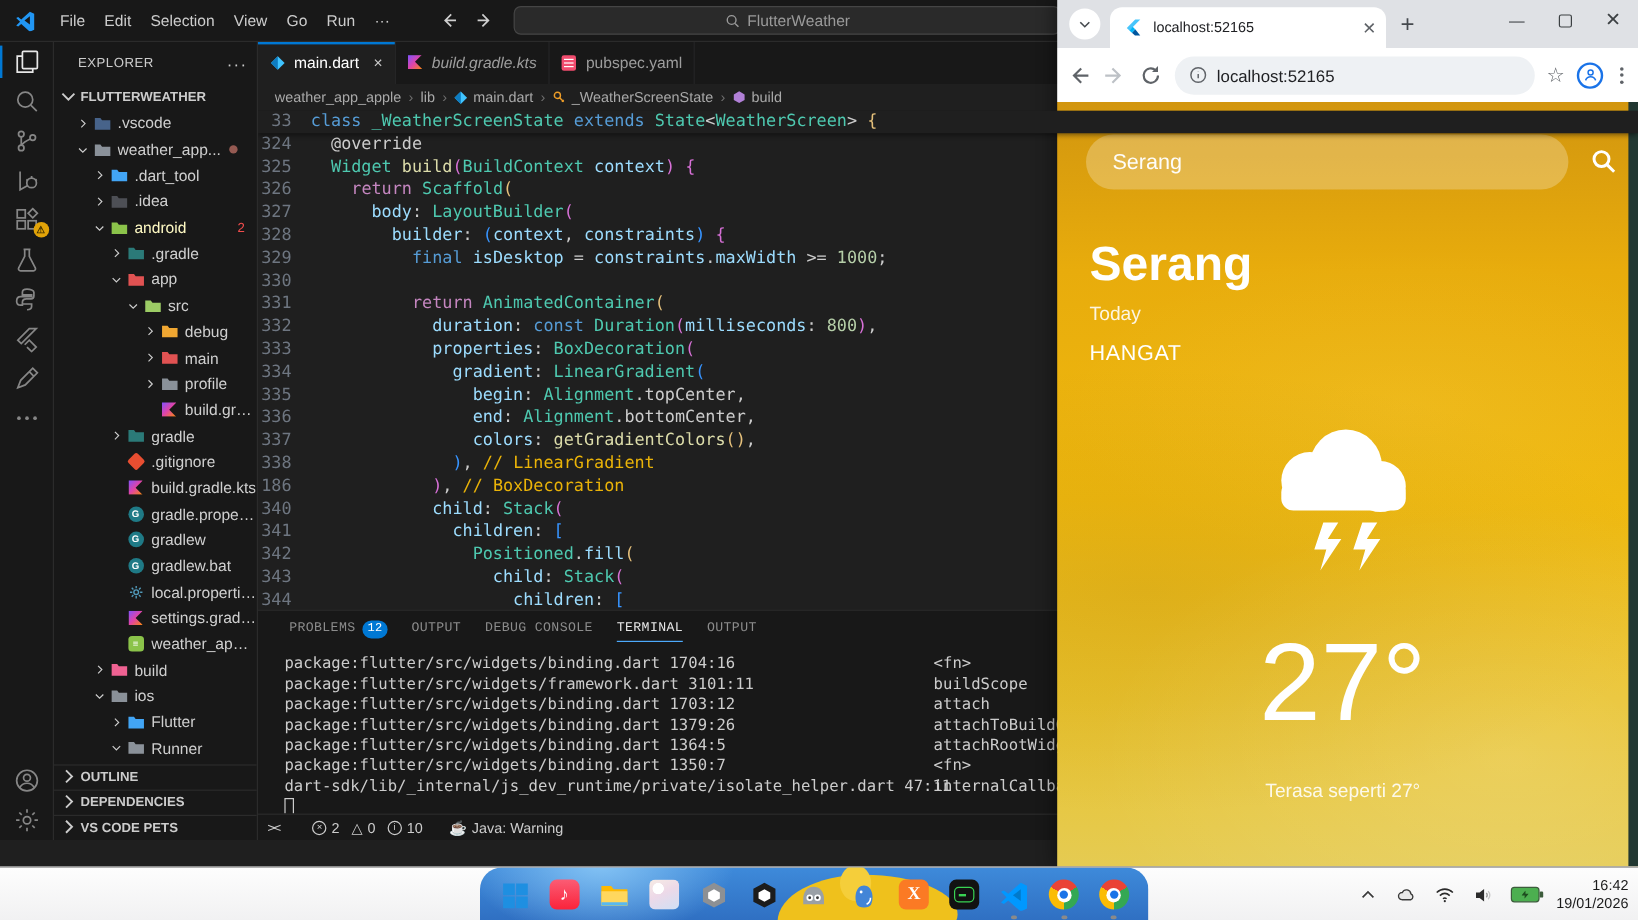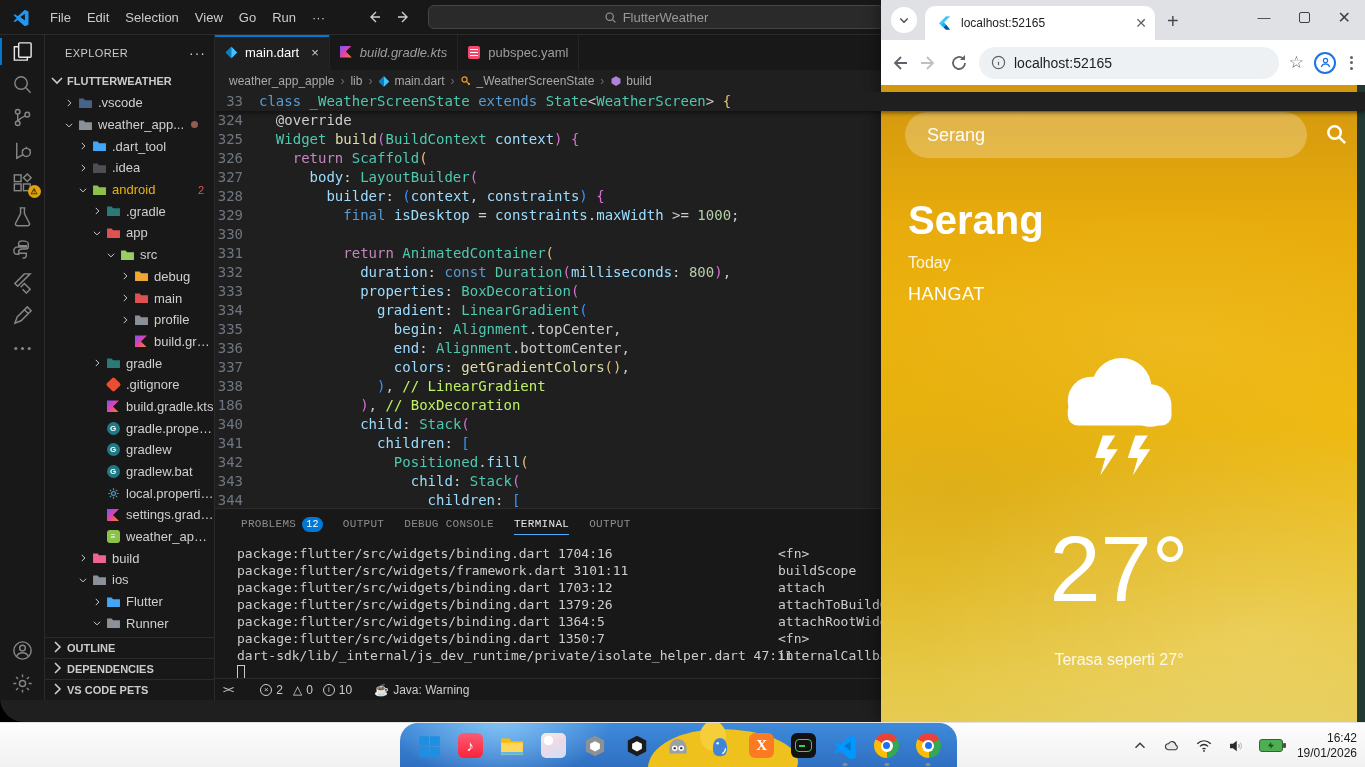--- a/index.html
+++ b/index.html
@@ -2,21 +2,21 @@
 <html><head>
 <meta charset="utf-8">
 <style>
   * { margin:0; padding:0; box-sizing:border-box; }
   html,body { width:1365px; height:767px; overflow:hidden; background:#000;
     font-family:"Liberation Sans", sans-serif; }
   .desktop { position:relative; width:1365px; height:767px; }
 
   
   .vscode { position:absolute; left:0; top:0; width:1365px; height:722px;
-    background:#1f1f1f; color:#ccc; font-size:13px;border-radius:24px; }
+    background:#1f1f1f; color:#ccc; font-size:13px; }
   .titlebar { position:relative; height:35px; background:#181818;
     display:flex; align-items:center; border-bottom:1px solid #2b2b2b; }
   .vsc-logo { width:18px; height:18px; margin:0 12px 0 12px; }
   .menu-item { padding:4px 8px; color:#cccccc; border-radius:5px; }
   .nav-arrows { position:absolute; left:366px; display:flex; gap:14px; color:#cfcfcf; }
   .nav-arrows svg { width:16px; height:16px; }
   .tb-search { position:absolute; left:428px; top:5px; width:456px; height:24px;
     background:#2a2a2a; border:1px solid #454545; border-radius:6px;
     display:flex; align-items:center; justify-content:center; color:#9a9a9a; gap:6px; }
   .tb-search svg { width:13px; height:13px; }
@@ -84,21 +84,21 @@
   .bc-sep { color:#6e6e6e; margin:0 2px; }
   .bc-item { display:flex; align-items:center; gap:4px; }
   .bc-item .bic { width:12px; height:12px; display:flex; }
 
   .codewrap { position:relative; flex:1; overflow:hidden;
     font-family:"DejaVu Sans Mono", monospace; font-size:14px; }
   .codeline { height:19px; display:flex; white-space:pre; line-height:19px; }
   .lnum { width:44px; flex:none; text-align:right; padding-right:16px; color:#6e7681; }
   .sticky { background:#1f1f1f; box-shadow:0 2px 4px rgba(0,0,0,.45); position:relative; z-index:3; }
   .tk-kb{color:#569CD6}.tk-kp{color:#C586C0}.tk-ty{color:#4EC9B0}.tk-pr{color:#9CDCFE}
-  .tk-fn{color:#DCDCAA}.tk-nu{color:#B5CEA8}.tk-pl{color:#CCCCCC}.tk-cm{color:#bef264}
+  .tk-fn{color:#DCDCAA}.tk-nu{color:#B5CEA8}.tk-pl{color:#CCCCCC}.tk-cm{color:#eab308}
   .tk-b1{color:#E5C07B}.tk-b2{color:#D670D6}.tk-b3{color:#3794FF}
 
   
   .panel { height:170px; flex:none; background:#181818; border-top:1px solid #2b2b2b;
     display:flex; flex-direction:column; }
   .panel-tabs { height:30px; display:flex; align-items:center; gap:4px; padding-left:18px; flex:none;font-family:Liberation Mono, monospace; }
   .ptab { font-size:11px; color:#8c8c8c; padding:0 8px; height:100%; display:flex;
     align-items:center; gap:6px; position:relative; letter-spacing:.3px; }
   .ptab.active { color:#e7e7e7; }
   .ptab.active::after { content:""; position:absolute; left:8px; right:8px; bottom:4px;
@@ -402,21 +402,21 @@
               <span class="chev">
                 <svg viewBox="0 0 16 16" fill="none" stroke="#cccccc" stroke-width="1.6">
                   <path d="m3 6 5 5 5-5"></path>
                 </svg>
               </span>
               <span class="fic">
                 <svg class="folder-svg" viewBox="0 0 16 13">
                   <path fill="#8bc34a" d="M1 1.5h5l1.5 2H15V12H1z"></path>
                 </svg>
               </span>
-              <span class="lbl" style="color: #eab308;">android</span>
+              <span class="lbl" style="color: #fef9c3;">android</span>
               <span class="badge-n">2</span>
             </div>
             <div class="row" style="padding-left: 44px;">
               <span class="chev">
                 <svg viewBox="0 0 16 16" fill="none" stroke="#cccccc" stroke-width="1.6">
                   <path d="m6 3 5 5-5 5"></path>
                 </svg>
               </span>
               <span class="fic">
                 <svg class="folder-svg" viewBox="0 0 16 13">

